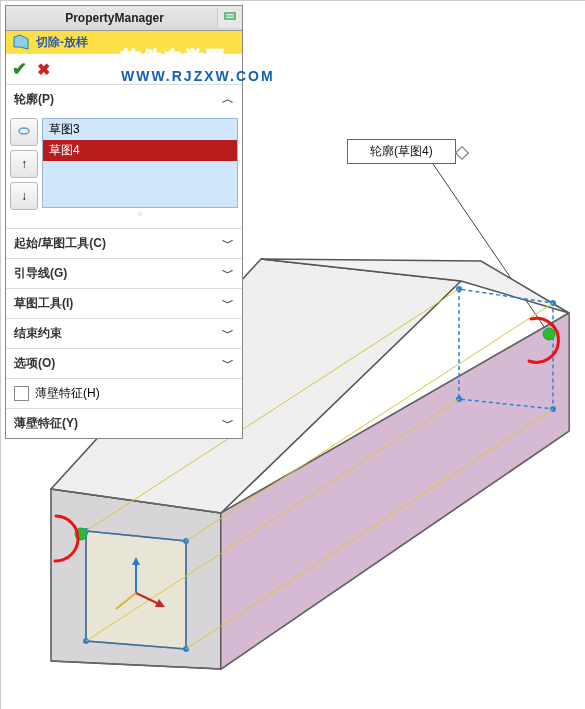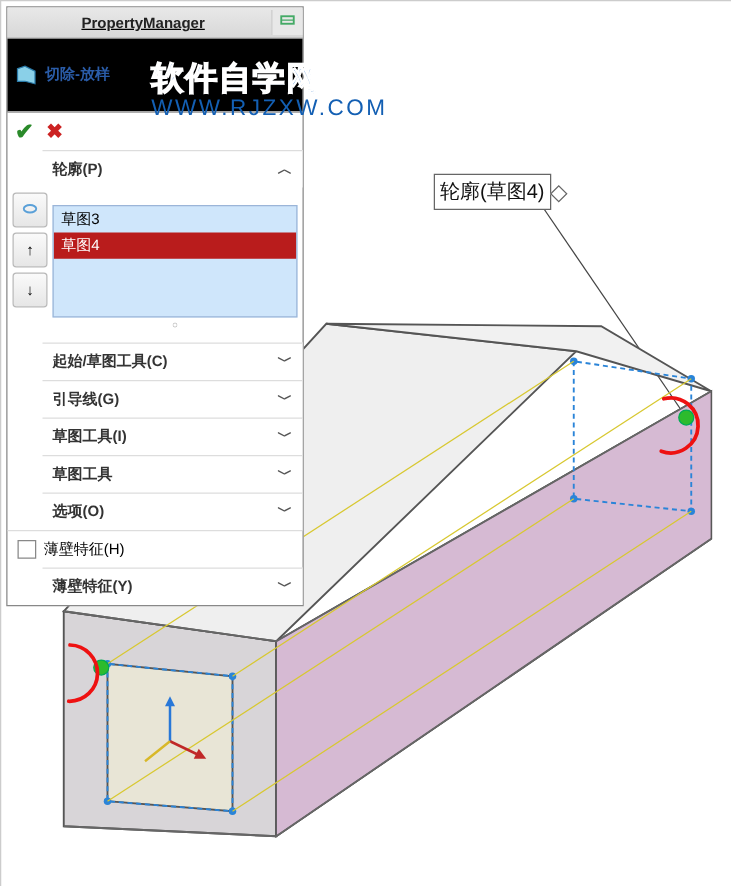--- a/index.html
+++ b/index.html
@@ -21,43 +21,42 @@
   width: 236px;
   background: #ffffff;
   border: 1px solid #888;
 }
 .panel-header {
   background: linear-gradient(#e8e8e8,#d8d8d8);
   display: flex;
   align-items: center;
   height: 24px;
   border-bottom: 1px solid #999;
-  text-decoration: underline;
 }
 .panel-header-title {
   flex: 1;
   text-align: center;
   font-weight: bold;
   color: #222;
 }
 .panel-header-btn {
   width: 24px;
   height: 20px;
   display: flex;
   align-items: center;
   justify-content: center;
   border-left: 1px solid #ccc;
   background: #e8e8e8;
 }
 .feature-row {
   display: flex;
-  align-items: flex-start;
-  padding: 20px 6px;
+  align-items: flex-end;
+  padding: 2px 6px;
   border-bottom: 1px solid #ddd;
-  background: #000000;
+  background: #fde047;
 }
 .feature-icon {
   width: 18px;
   height: 18px;
   margin-right: 6px;
   display: flex;
   align-items: center;
   justify-content: center;
 }
 .action-row {
@@ -70,21 +69,20 @@
 .cancel-btn { color: #c22; font-size: 16px; font-weight: bold; }
 .section-header {
   display: flex;
   align-items: center;
   justify-content: space-between;
   padding: 6px 8px;
   background: #fff;
   border-top: 1px solid #ddd;
   font-weight: bold;
   color: #333;
-  margin-left: 28px;
 }
 .section-body {
   padding: 4px 4px 10px 4px;
   display: flex;
   gap: 4px;
 }
 .side-buttons {
   width: 28px;
   display: flex;
   flex-direction: column;
@@ -99,21 +97,20 @@
   display: flex;
   align-items: center;
   justify-content: center;
 }
 .profile-list {
   flex: 1;
   border: 1px solid #9bb5d8;
   background: #cfe6fb;
   height: 88px;
   overflow: hidden;
-  margin-top: 10px;
 }
 .profile-item {
   padding: 2px 6px;
   color: #000;
 }
 .profile-item.selected {
   background: #b91c1c;
   color: #fff;
 }
 .chev { color:#555; font-size:12px; }
@@ -128,41 +125,41 @@
   width: 13px; height: 13px; border:1px solid #888; background:#fff;
 }
 .watermark {
   position: absolute;
   left: 120px;
   top: 44px;
   font-family: "Microsoft YaHei", sans-serif;
   z-index: 5;
 }
 .watermark .cn {
-  font-size: 26px;
+  font-size: 20px;
   font-weight: 900;
   color: #0e5fbf;
   -webkit-text-stroke: 1px #fff;
   letter-spacing: 1px;
 }
 .watermark .url {
-  font-size: 18px;
-  font-weight: 400;
+  font-size: 14px;
+  font-weight: 700;
   color: #135fb3;
   letter-spacing: 2px;
   margin-top: -4px;
 }
 .callout {
   position: absolute;
   left: 346px;
   top: 138px;
   background: #fff;
   border: 1px solid #666;
-  padding: 3px 4px;
-  font-size: 16px;
+  padding: 3px 22px;
+  font-size: 12px;
   color: #111;
   z-index: 3;
 }
 .callout::after {
   content:"";
   position:absolute;
   right:-12px; top:50%;
   width:8px; height:8px;
   margin-top:-4px;
   border:1px solid #666;
@@ -304,21 +301,21 @@
   </div>
   <div class="section-header">
     <span>引导线(G)</span>
     <span class="chev">﹀</span>
   </div>
   <div class="section-header">
     <span>草图工具(I)</span>
     <span class="chev">﹀</span>
   </div>
   <div class="section-header">
-    <span>草图工具</span>
+    <span>结束约束</span>
     <span class="chev">﹀</span>
   </div>
   <div class="section-header">
     <span>选项(O)</span>
     <span class="chev">﹀</span>
   </div>
   <div class="chk-row">
     <span class="chk"></span>
     <span>薄壁特征(H)</span>
   </div>

